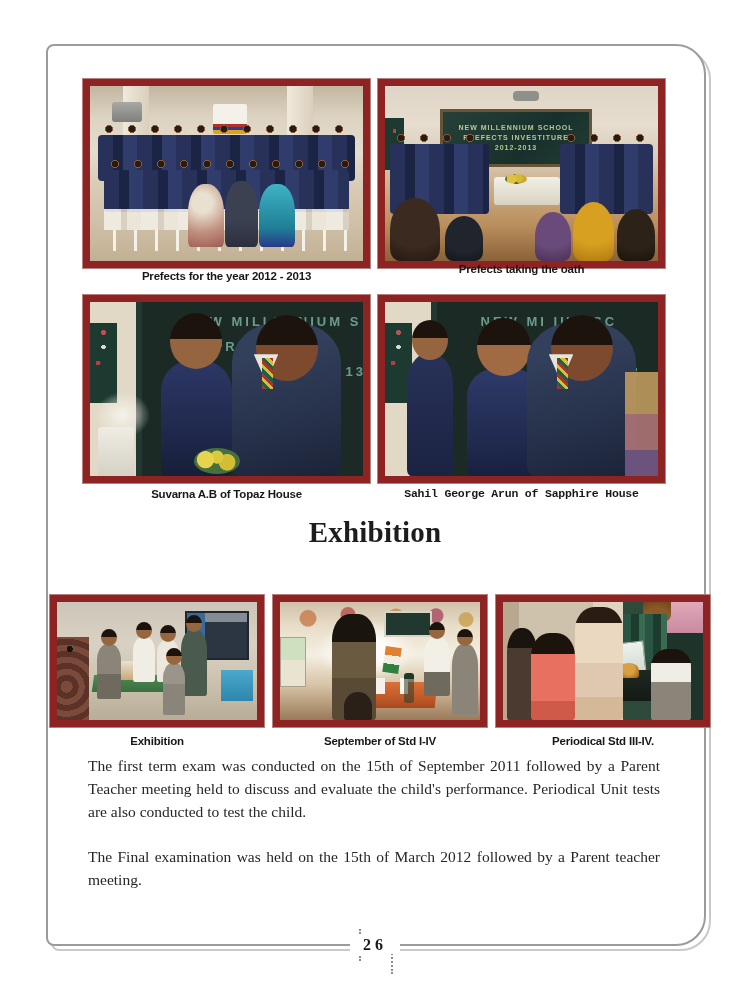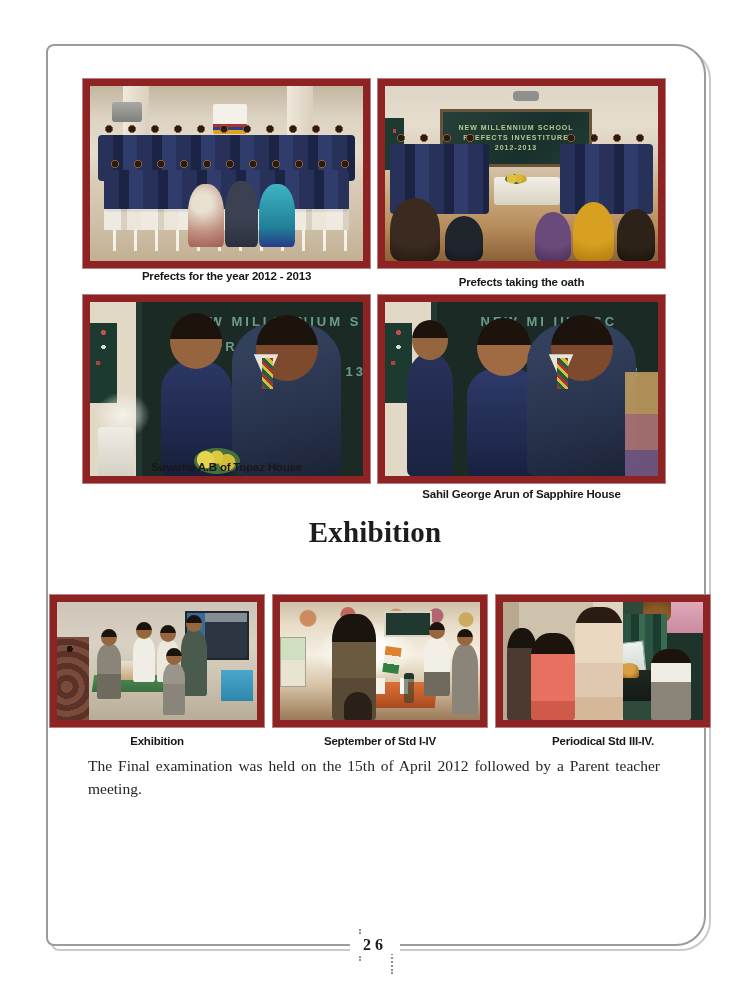--- a/index.html
+++ b/index.html
@@ -187,58 +187,58 @@
     <div class="abs torsos" style="right:2%;width:34%;top:33%;height:40%;"></div>
     <div class="abs table2"></div>
     <div class="abs flowers"></div>
     <div class="abs aud a1"></div>
     <div class="abs aud a2"></div>
     <div class="abs aud a3"></div>
     <div class="abs aud a4"></div>
     <div class="abs aud a5"></div>
   </div>
 </div>
-<div class="caption" style="left:378px;top:275px;width:287px;">Prefects taking the oath</div>
+<div class="caption" style="left:378px;top:262px;width:287px;">Prefects taking the oath</div>
 
 <div class="pcard" style="left:83px;top:295px;width:287px;height:188px;">
   <div class="pimg ph34">
     <div class="chalk">
       <div class="cl">NEW MILLENNIUM S</div>
       <div class="cl" style="padding-left:28px;">PR  INVEST</div>
       <div class="cl" style="padding-left:160px;">13</div>
     </div>
     <div class="abs banner34"></div>
     <div class="abs glow"></div>
     <div class="abs chair"></div>
     <div class="fig girl3"></div>
     <div class="fig man3"></div>
     <div class="abs shirtv"></div>
     <div class="abs tiev"></div>
     <div class="abs flower34"></div>
   </div>
 </div>
-<div class="caption" style="left:83px;top:460px;width:287px;">Suvarna A.B of Topaz House</div>
+<div class="caption" style="left:83px;top:487px;width:287px;">Suvarna A.B of Topaz House</div>
 
 <div class="pcard" style="left:378px;top:295px;width:287px;height:188px;">
   <div class="pimg ph34">
     <div class="chalk">
       <div class="cl">NEW MI IUM SC</div>
       <div class="cl" style="padding-left:28px;">PREFE VESTI</div>
       <div class="cl" style="padding-left:150px;">2</div>
     </div>
     <div class="abs banner34"></div>
     <div class="fig stud4"></div>
     <div class="fig boy4"></div>
     <div class="fig man3"></div>
     <div class="abs shirtv"></div>
     <div class="abs tiev"></div>
     <div class="abs ladies4"></div>
   </div>
 </div>
-<div class="caption" style="left:378px;top:487px;width:287px;">Sahil George Arun of Sapphire House</div>
+<div class="caption" style="left:378px;top:487px;width:287px;font-family:Liberation Mono, monospace;">Sahil George Arun of Sapphire House</div>
 
 <div class="heading">
   <div>Exhibition</div>
 </div>
 
 <div class="pcard" style="left:50px;top:595px;width:214px;height:132px;">
   <div class="pimg phA">
     <div class="abs boardA"></div>
     <div class="abs clothA"></div>
     <div class="abs tableA"></div>
@@ -281,20 +281,21 @@
     <div class="abs modelC"></div>
     <div class="abs wom1C"></div>
     <div class="abs girlC"></div>
     <div class="abs womC"></div>
     <div class="abs girl2C"></div>
   </div>
 </div>
 <div class="caption" style="left:496px;top:734px;width:214px;">Periodical Std III-IV.</div>
 
 <div class="bodytext">
-  <p>The Final examination was held on the 15th of April 2012 followed by a Parent teacher meeting.</p>
+  <p>The first term exam was conducted on the 15th of September 2011 followed by a Parent Teacher meeting held to discuss and evaluate the child's performance. Periodical Unit tests are also conducted to test the child.</p>
+  <p>The Final examination was held on the 15th of March 2012 followed by a Parent teacher meeting.</p>
 </div>
 
 <div class="pagenum-wrap">
   <div class="dot-l"></div>
   <div class="dot-r"></div>
   <div class="pagenum">26</div>
 </div>
 
 </body></html>

